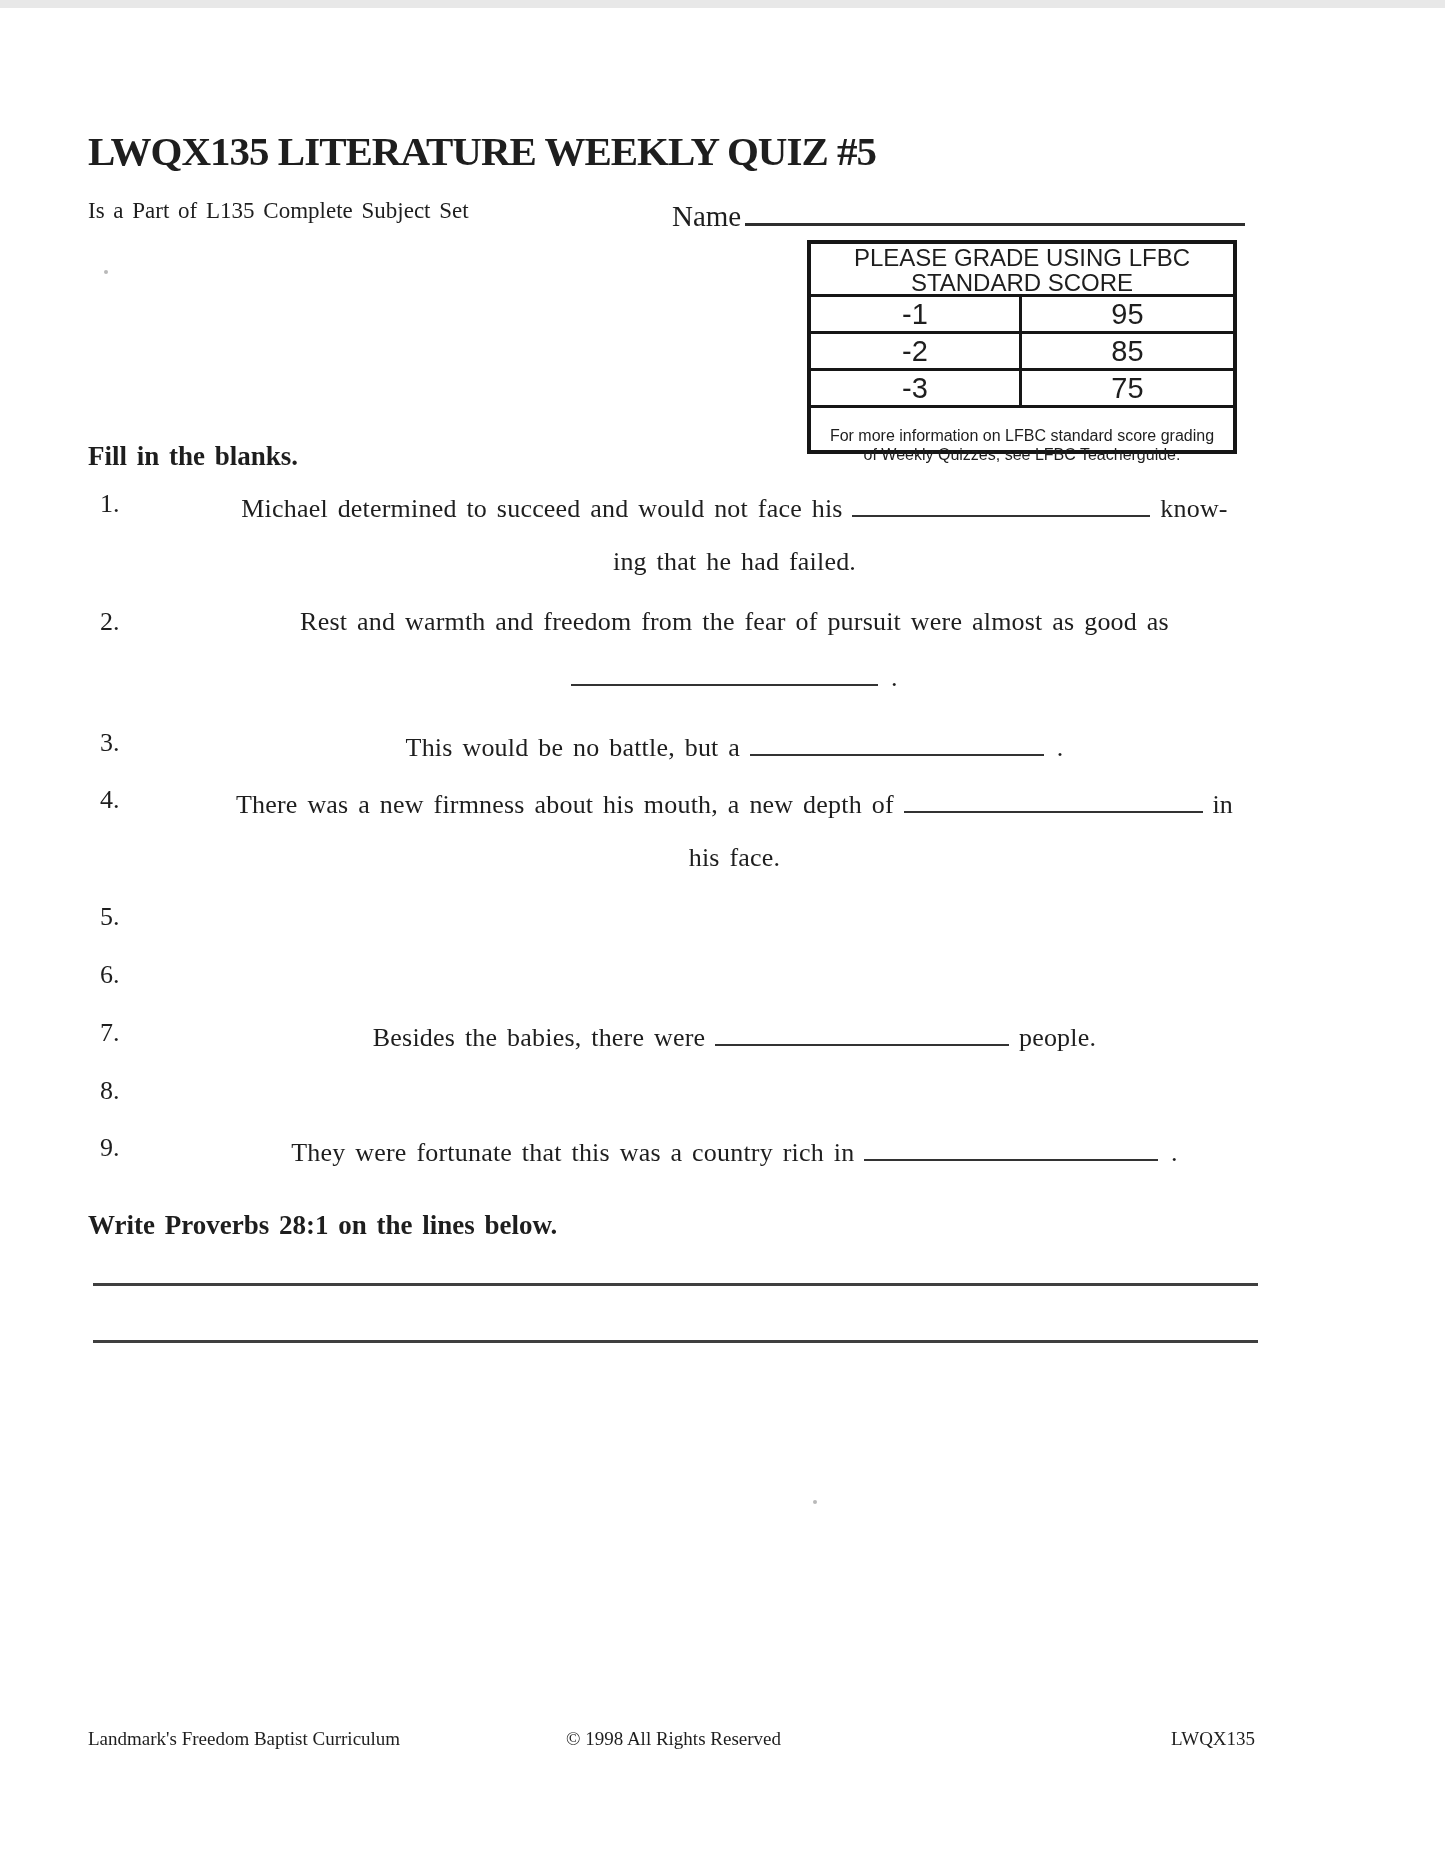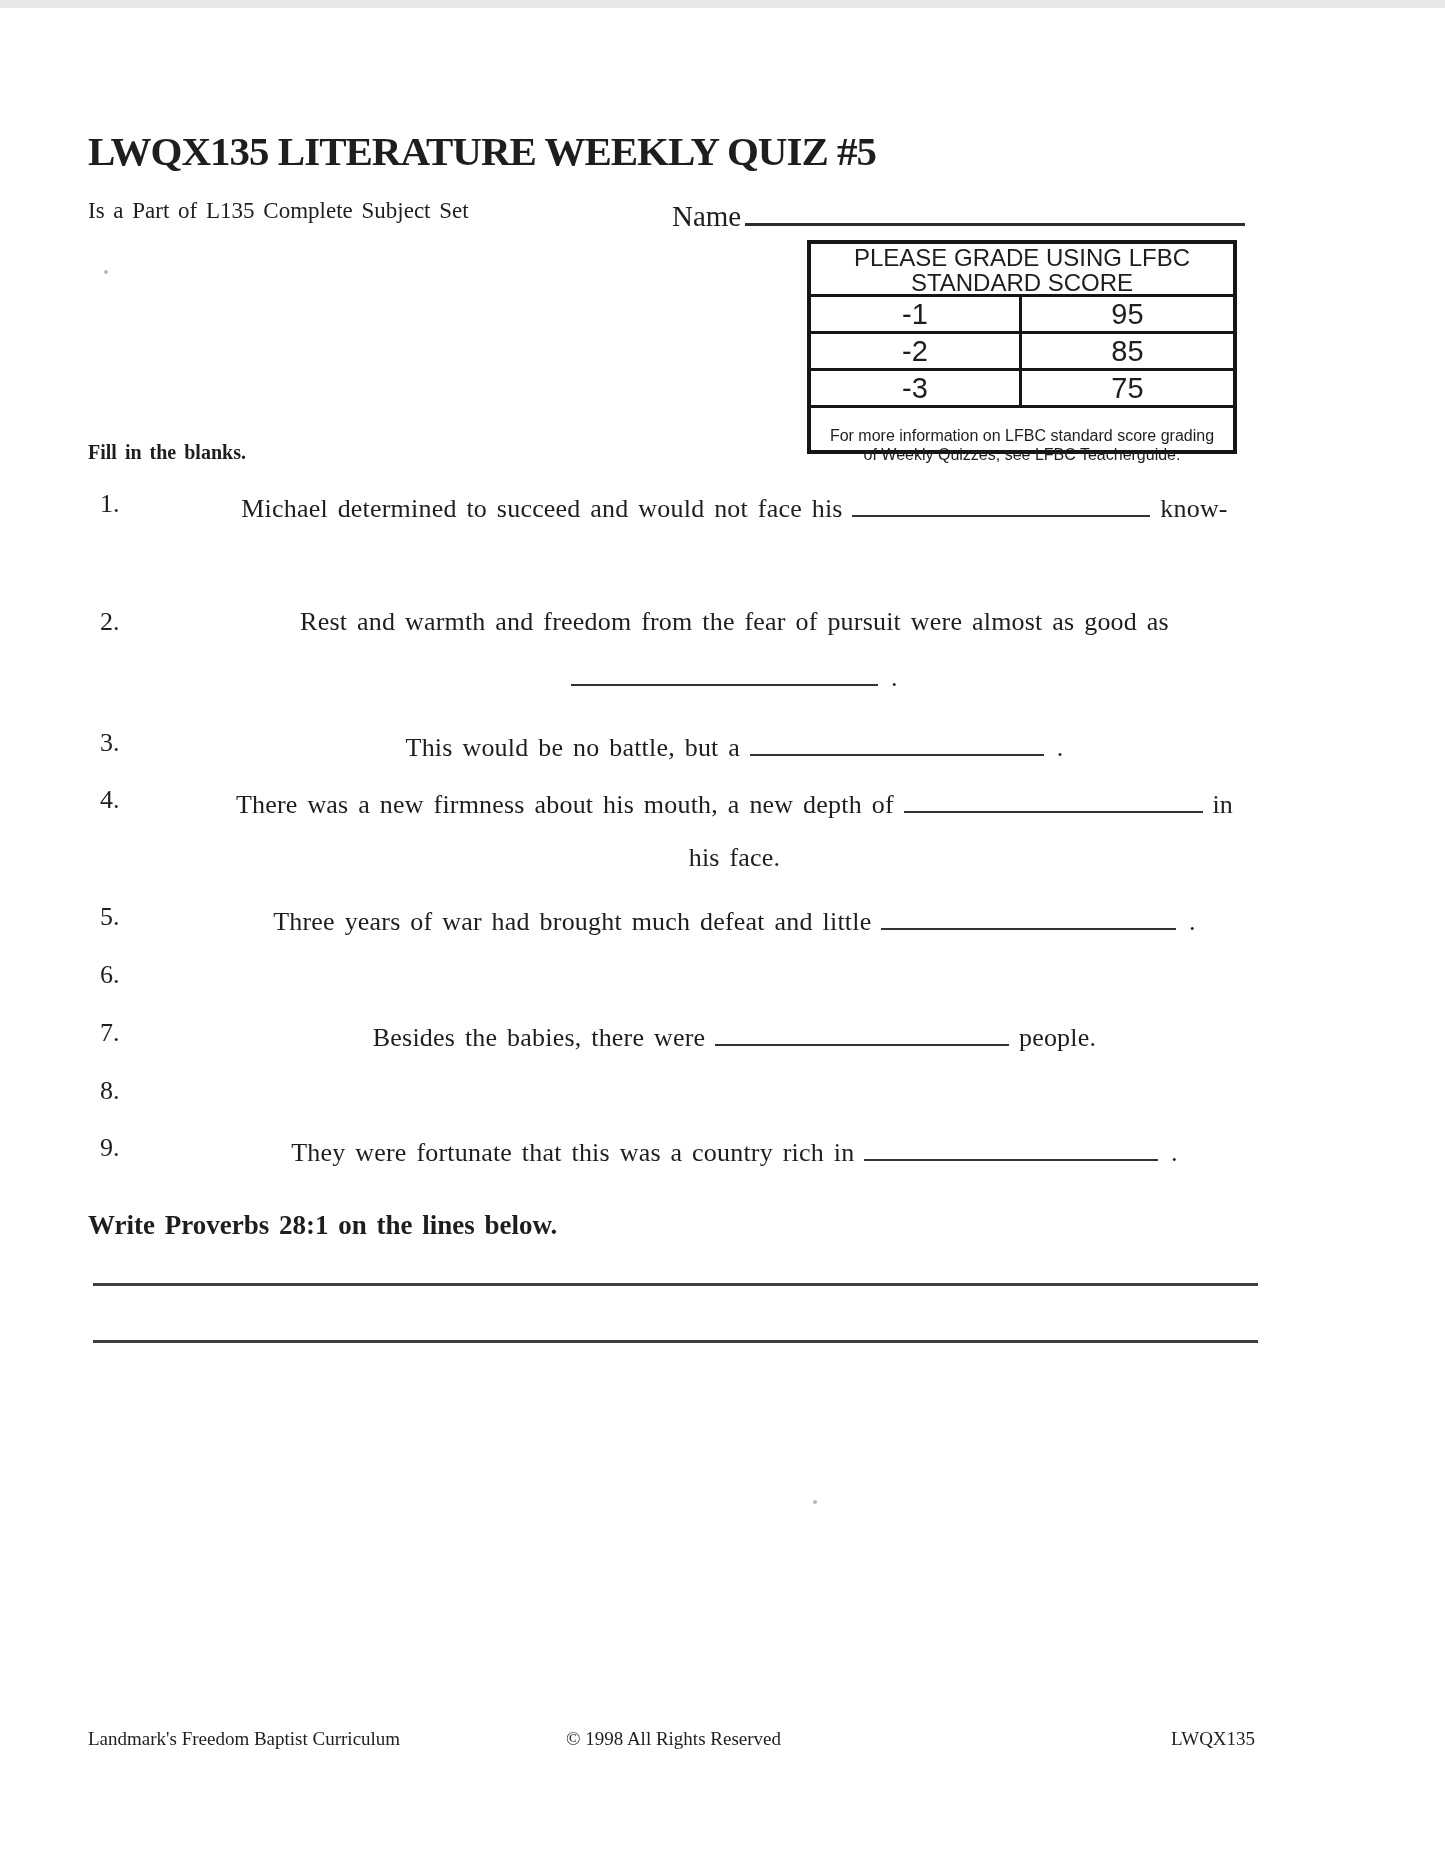--- a/index.html
+++ b/index.html
@@ -20,21 +20,21 @@
     border:4px solid #161616; font-family:"Liberation Sans", sans-serif;
     display:flex; flex-direction:column; text-align:center;
   }
   .gb-header { height:53px; border-bottom:3px solid #161616; font-size:24px; line-height:25px; padding-top:1px; box-sizing:border-box; }
   .gb-row { height:37px; border-bottom:3px solid #161616; display:flex; box-sizing:border-box; }
   .gb-row.last { border-bottom:3px solid #161616; }
   .gb-cell-penalty { width:50%; border-right:3px solid #161616; font-size:29px; line-height:34px; box-sizing:border-box; }
   .gb-cell-score { flex:1; font-size:29px; line-height:34px; }
   .gb-footnote { flex:1; font-size:16px; line-height:19px; padding-top:18px; }
   
-  .section-heading { left:88px; top:433px; font-size:20px; font-weight:bold; word-spacing:3px; white-space:nowrap;text-align:right; }
+  .section-heading { left:88px; top:433px; font-size:27px; font-weight:bold; word-spacing:3px; white-space:nowrap;text-align:right; }
   .write-heading { left:88px; top:1202px; font-size:27px; font-weight:bold; word-spacing:3px; white-space:nowrap; }
   
   .qnum { position:absolute; left:100px; font-size:26px; }
   .qline { position:absolute; left:197px; width:1075px; white-space:nowrap; font-size:26px; word-spacing:0.12em; letter-spacing:0.2px;text-align:center; }
   .blank { display:inline-block; border-bottom:2px solid #333333; height:1em; }
   .post-dot { margin-left:3px; }
   
   .answer-line { left:93px; width:1165px; height:0; border-bottom:3px solid #3f3f3f; }
   
   .footer-item { top:1720px; font-size:19px; white-space:nowrap; }
@@ -75,20 +75,23 @@
   </div>
 
   <div class="abs section-heading">Fill in the blanks.</div>
 
   <span class="qnum" style="top:481px">1.</span>
   <div class="qline" style="top:481px">
     <span>Michael determined to succeed and would not face his</span>
     <span class="blank" style="width:298px"></span>
     <span>know-</span>
   </div>
+  <div class="qline" style="top:539px">
+    <span>ing that he had failed.</span>
+  </div>
 
   <span class="qnum" style="top:599px">2.</span>
   <div class="qline" style="top:599px">
     <span>Rest and warmth and freedom from the fear of pursuit were almost as good as</span>
   </div>
   <div class="qline" style="top:650px">
     <span class="blank" style="width:307px"></span>
     <span class="post-dot">.</span>
   </div>
 
@@ -103,25 +106,20 @@
   <div class="qline" style="top:777px">
     <span>There was a new firmness about his mouth, a new depth of</span>
     <span class="blank" style="width:299px"></span>
     <span>in</span>
   </div>
   <div class="qline" style="top:835px">
     <span>his face.</span>
   </div>
 
   <span class="qnum" style="top:894px">5.</span>
-  <div class="qline" style="top:894px">
-    <span>Three years of war had brought much defeat and little</span>
-    <span class="blank" style="width:295px"></span>
-    <span class="post-dot">.</span>
-  </div>
 
   <span class="qnum" style="top:952px">6.</span>
 
   <span class="qnum" style="top:1010px">7.</span>
   <div class="qline" style="top:1010px">
     <span>Besides the babies, there were</span>
     <span class="blank" style="width:294px"></span>
     <span>people.</span>
   </div>
 

